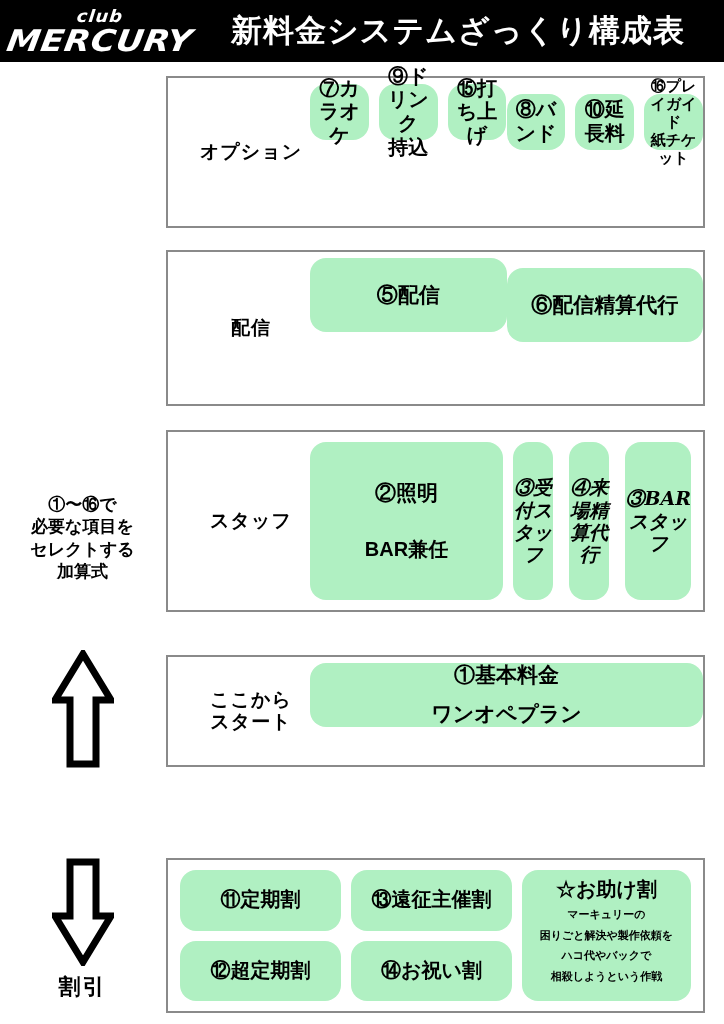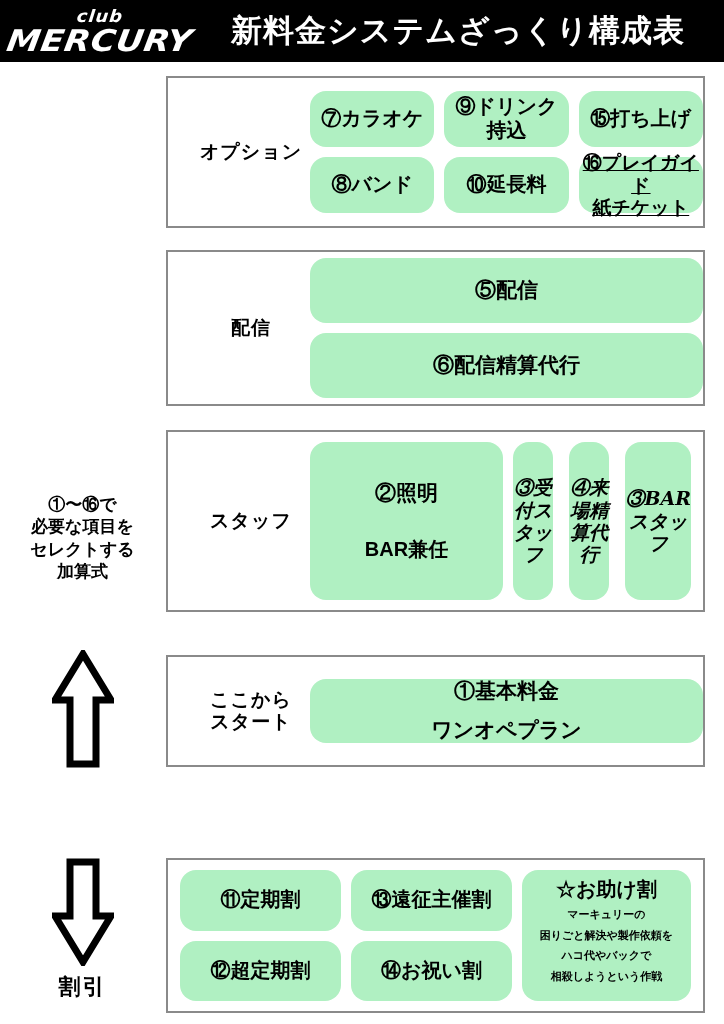--- a/index.html
+++ b/index.html
@@ -85,21 +85,21 @@
     font-weight: 700;
     font-size: 19px;
     color: #000000;
     line-height: 1.15;
     letter-spacing: 1px;
     margin-left: 24px;
   }
   .section-body {
     flex: 1;
     display: flex;
-    flex-direction: column;
+    flex-direction: row;
     justify-content: center;
     height: 100%;
     padding: 6px 0 6px 0;
   }
 
   
   .pill {
     background: #b0f0c2;
     border-radius: 16px;
     display: flex;
@@ -114,21 +114,21 @@
   }
   .pill-row {
     display: flex;
     gap: 10px;
     width: 100%;
   }
   .pill-row + .pill-row { margin-top: 10px; }
 
   
   .opt-pill { flex: 1; height: 56px; font-size: 20px; }
-  .opt-pill.small { font-size: 19px; line-height: 1.2; text-decoration: underline; }
+  .opt-pill.small { font-size: 15px; line-height: 1.2; }
 
   
   .dist-pill { width: 100%; height: 74px; font-size: 21px; }
   .dist-pill + .dist-pill { margin-top: 10px; }
 
   
   .staff-body { flex-direction: row; gap: 10px; align-items: stretch; padding: 10px 12px 10px 0; }
   .staff-main {
     flex: 0 0 193px;
     font-size: 21px;

